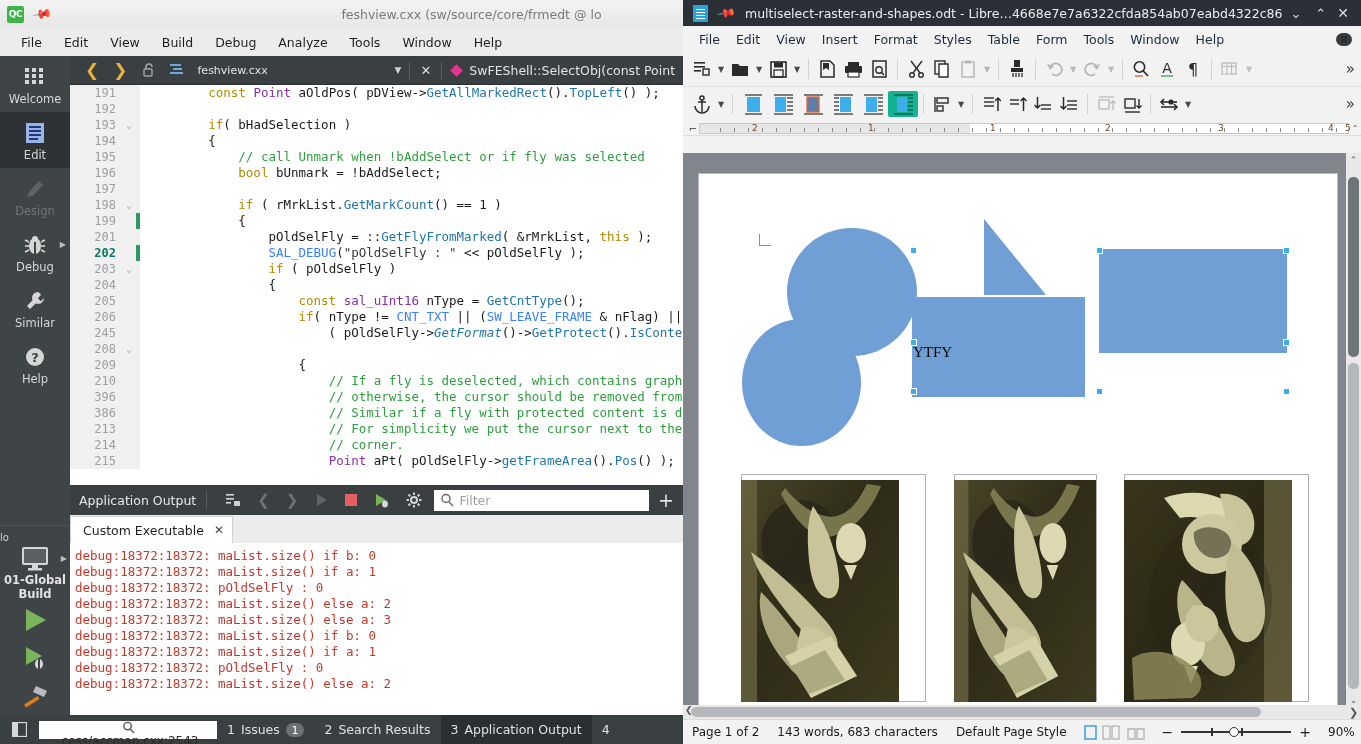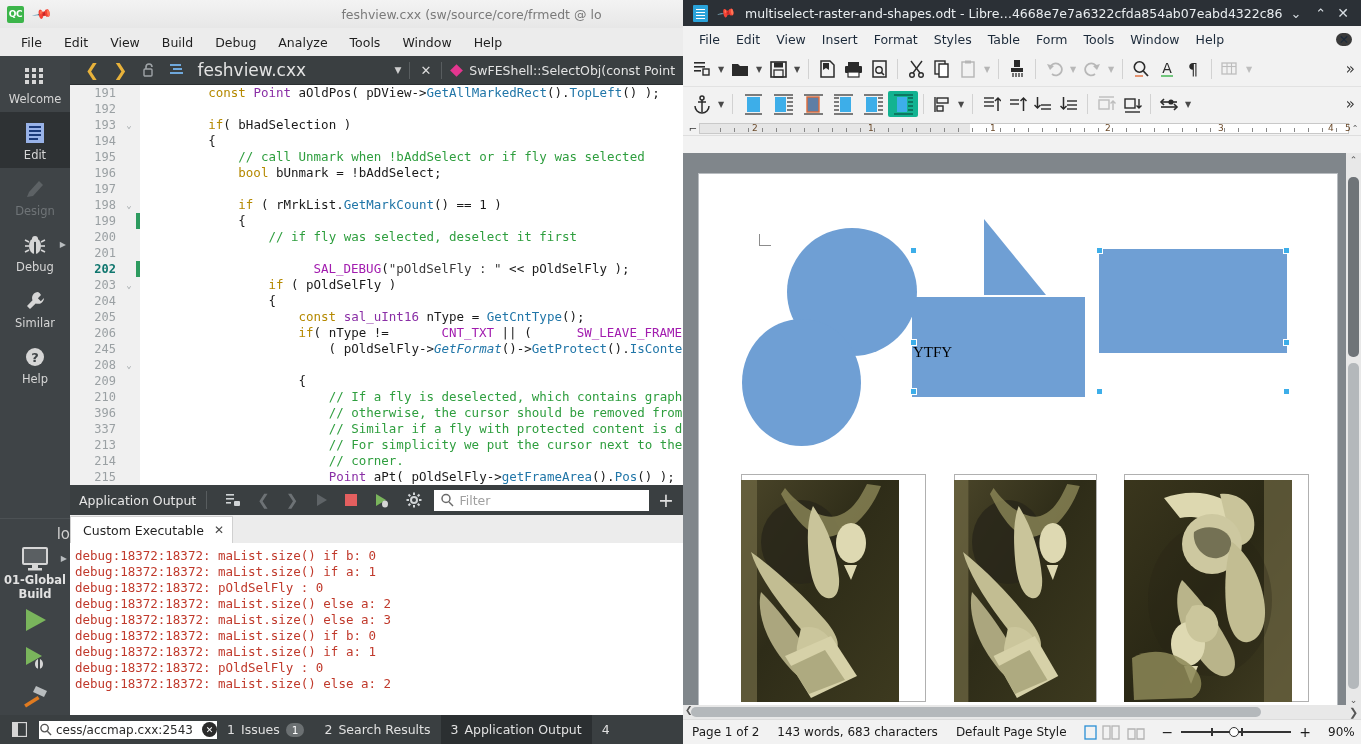--- a/index.html
+++ b/index.html
@@ -55,36 +55,36 @@
   .mode-ico { height: 26px; display: flex; align-items: center; justify-content: center; }
   .mode-lbl { font-size: 11.5px; color: #d6d6d6; margin-top: 2px; }
   .mode-item.dim .mode-lbl { color: #6f7477; }
   .mode-arrow {
     position: absolute; right: 4px; top: 16px; color: #b9bdbf; font-size: 8px;
   }
   .qtc-leftbar-bottom {
     position: absolute; left: 0; bottom: 0; width: 70px;
     border-top: 1px solid #4c5154; padding-top: 4px;
   }
-  .kit-label { font-size: 15px; color: #cfcfcf; text-align: right; padding: 2px 0 2px; }
+  .kit-label { font-size: 10px; color: #cfcfcf; text-align: left; padding: 2px 0 2px; }
   .kit-name { font-size: 11.5px; color: #e2e2e2; text-align: center; line-height: 14px; font-weight: bold; }
   .runbtn { height: 38px; display: flex; align-items: center; justify-content: center; position: relative; }
 
   .qtc-main {
     position: absolute; left: 70px; top: 56px; right: 0; bottom: 29px;
     background: #2f3335;
   }
   .editor-toolbar {
     height: 29px; background: #3a3f41; display: flex; align-items: center;
     border-bottom: 1px solid #2b2f31; padding-left: 8px; gap: 0px;
   }
   .etb-nav { color: #e8b23a; font-size: 17px; padding: 0 7px; }
   .etb-icon { padding: 0 7px; display: flex; align-items: center; }
   .etb-filename {
-    flex: 0 0 auto; font-size: 17px; color: #e3e3e3; padding-left: 6px;
+    flex: 0 0 auto; font-size: 11px; color: #e3e3e3; padding-left: 6px;
     min-width: 195px;
   }
   .etb-caret { color: #cfcfcf; font-size: 9px; padding: 0 8px; }
   .etb-sep { width: 1px; height: 17px; background: #585d5f; }
   .etb-close { color: #dcdcdc; font-size: 13px; padding: 0 10px; }
   .etb-symbol { font-size: 12.5px; color: #e3e3e3; padding-left: 8px; white-space: nowrap; overflow: hidden; }
   .diamond {
     width: 9px; height: 9px; background: #e4368f; transform: rotate(45deg);
     display: inline-block; margin-right: 0px;
   }
@@ -106,21 +106,21 @@
   .cmark { width: 4px; flex: 0 0 4px; background: #f0f0f0; }
   .cmark.on { background: #2d9b5f; }
   .ctext { padding-left: 8px; color: #1a1a1a; }
   .kw { color: #b58900; }
   .ty { color: #8a2fa6; }
   .fn { color: #2176a8; }
   .cm { color: #2e9e3e; }
   .st { color: #3a3a3a; }
   .num { color: #1a1a1a; }
   .it { font-style: italic; color: #2176a8; }
-  .macro { color: #a21caf; margin-left: 45px; }
+  .macro { color: #3b82f6; }
 
   .hscroll-green {
     height: 8px; background: #2ec28e; margin: 0 8px 0 60px; border-radius: 0;
   }
   .hscroll-track { height: 11px; background: #ffffff; position: relative; }
 
   .out-panel {
     position: absolute; left: 0; right: 0; top: 429px; bottom: 0; background: #2f3335;
   }
   .out-header {
@@ -149,21 +149,21 @@
   }
   .out-body div { line-height: 16px; white-space: pre; }
 
   .qtc-status {
     position: absolute; left: 0; bottom: 0; width: 683px; height: 29px;
     background: #3a3f41; display: flex; align-items: center;
   }
   .st-sq { margin-left: 12px; }
   .loc-box {
     width: 178px; height: 18px; background: #ffffff; margin-left: 12px;
-    display: flex; align-items: center; padding: 0 0; position: relative;
+    display: flex; align-items: center; padding: 0 16px; position: relative; flex-direction: column;
   }
   .loc-txt { font-size: 12px; color: #2a2a2a; padding-left: 4px; flex: 1; }
   .loc-clear {
     width: 15px; height: 15px; border-radius: 8px; background: #2b2b2b; color: #fff;
     font-size: 9px; display: flex; align-items: center; justify-content: center;
   }
   .st-item { font-size: 12.5px; color: #e0e0e0; padding: 0 10px; height: 29px; display: flex; align-items: center; gap: 6px; }
   .st-item.active { background: #2b2f31; }
   .st-badge {
     background: #6b7072; color: #fff; border-radius: 8px; font-size: 10.5px;
@@ -465,33 +465,32 @@
       <div class="code-area" id="code-area">
           <div class="code-line"><div class="ln">191</div><div class="fold"></div><div class="cmark"></div><div class="ctext">        <span class="kw">const</span> <span class="ty">Point</span> aOldPos( pDView-&gt;<span class="fn">GetAllMarkedRect</span>().<span class="fn">TopLeft</span>() );</div></div>
           <div class="code-line"><div class="ln">192</div><div class="fold"></div><div class="cmark"></div><div class="ctext"></div></div>
           <div class="code-line"><div class="ln">193</div><div class="fold">⌄</div><div class="cmark"></div><div class="ctext">        <span class="kw">if</span>( bHadSelection )</div></div>
           <div class="code-line"><div class="ln">194</div><div class="fold"></div><div class="cmark"></div><div class="ctext">        {</div></div>
           <div class="code-line"><div class="ln">195</div><div class="fold"></div><div class="cmark"></div><div class="ctext">            <span class="cm">// call Unmark when !bAddSelect or if fly was selected</span></div></div>
           <div class="code-line"><div class="ln">196</div><div class="fold"></div><div class="cmark"></div><div class="ctext">            <span class="kw">bool</span> bUnmark = !bAddSelect;</div></div>
           <div class="code-line"><div class="ln">197</div><div class="fold"></div><div class="cmark"></div><div class="ctext"></div></div>
           <div class="code-line"><div class="ln">198</div><div class="fold">⌄</div><div class="cmark"></div><div class="ctext">            <span class="kw">if</span> ( rMrkList.<span class="fn">GetMarkCount</span>() == <span class="num">1</span> )</div></div>
           <div class="code-line"><div class="ln">199</div><div class="fold"></div><div class="cmark on"></div><div class="ctext">            {</div></div>
-          <div class="code-line"><div class="ln">200</div><div class="fold"></div><div class="cmark"></div><div class="ctext">                <span class="cm">// if fly was selected, deselect it first</span></div></div>
-          <div class="code-line"><div class="ln">201</div><div class="fold"></div><div class="cmark"></div></div>
+          <div class="code-line"><div class="ln">201</div><div class="fold"></div><div class="cmark"></div><div class="ctext">                pOldSelFly = ::<span class="fn">GetFlyFromMarked</span>( &amp;rMrkList, <span class="kw">this</span> );</div></div>
           <div class="code-line"><div class="ln cur">202</div><div class="fold"></div><div class="cmark on"></div><div class="ctext">                <span class="macro">SAL_DEBUG</span>(<span class="st">"pOldSelFly : "</span> &lt;&lt; pOldSelFly );</div></div>
           <div class="code-line"><div class="ln">203</div><div class="fold">⌄</div><div class="cmark"></div><div class="ctext">                <span class="kw">if</span> ( pOldSelFly )</div></div>
           <div class="code-line"><div class="ln">204</div><div class="fold"></div><div class="cmark"></div><div class="ctext">                {</div></div>
           <div class="code-line"><div class="ln">205</div><div class="fold"></div><div class="cmark"></div><div class="ctext">                    <span class="kw">const</span> <span class="ty">sal_uInt16</span> nType = <span class="fn">GetCntType</span>();</div></div>
           <div class="code-line"><div class="ln">206</div><div class="fold"></div><div class="cmark"></div><div class="ctext">                    <span class="kw">if</span>( nType != <span class="macro">CNT_TXT</span> || (<span class="macro">SW_LEAVE_FRAME</span> &amp; nFlag) ||</div></div>
           <div class="code-line"><div class="ln">245</div><div class="fold"></div><div class="cmark"></div><div class="ctext">                        ( pOldSelFly-&gt;<span class="it">GetFormat</span>()-&gt;<span class="fn">GetProtect</span>().<span class="fn">IsContentProtect</span></div></div>
           <div class="code-line"><div class="ln">208</div><div class="fold">⌄</div><div class="cmark"></div></div>
           <div class="code-line"><div class="ln">209</div><div class="fold"></div><div class="cmark"></div><div class="ctext">                    {</div></div>
           <div class="code-line"><div class="ln">210</div><div class="fold"></div><div class="cmark"></div><div class="ctext">                        <span class="cm">// If a fly is deselected, which contains graphic, OLE </span></div></div>
           <div class="code-line"><div class="ln">396</div><div class="fold"></div><div class="cmark"></div><div class="ctext">                        <span class="cm">// otherwise, the cursor should be removed from it.</span></div></div>
-          <div class="code-line"><div class="ln">337</div><div class="fold"></div><div class="cmark"></div><div class="ctext">                        <span class="cm">// Similar if a fly with protected content is deselecte</span></div></div>
+          <div class="code-line"><div class="ln">386</div><div class="fold"></div><div class="cmark"></div><div class="ctext">                        <span class="cm">// Similar if a fly with protected content is deselecte</span></div></div>
           <div class="code-line"><div class="ln">213</div><div class="fold"></div><div class="cmark"></div><div class="ctext">                        <span class="cm">// For simplicity we put the cursor next to the upper-l</span></div></div>
           <div class="code-line"><div class="ln">214</div><div class="fold"></div><div class="cmark"></div><div class="ctext">                        <span class="cm">// corner.</span></div></div>
           <div class="code-line"><div class="ln">215</div><div class="fold"></div><div class="cmark"></div><div class="ctext">                        <span class="ty">Point</span> aPt( pOldSelFly-&gt;<span class="fn">getFrameArea</span>().<span class="fn">Pos</span>() );</div></div>
         </div>
 
       <div class="hscroll-track">
         <div class="hscroll-green"></div>
       </div>
 
       <div class="out-panel">

